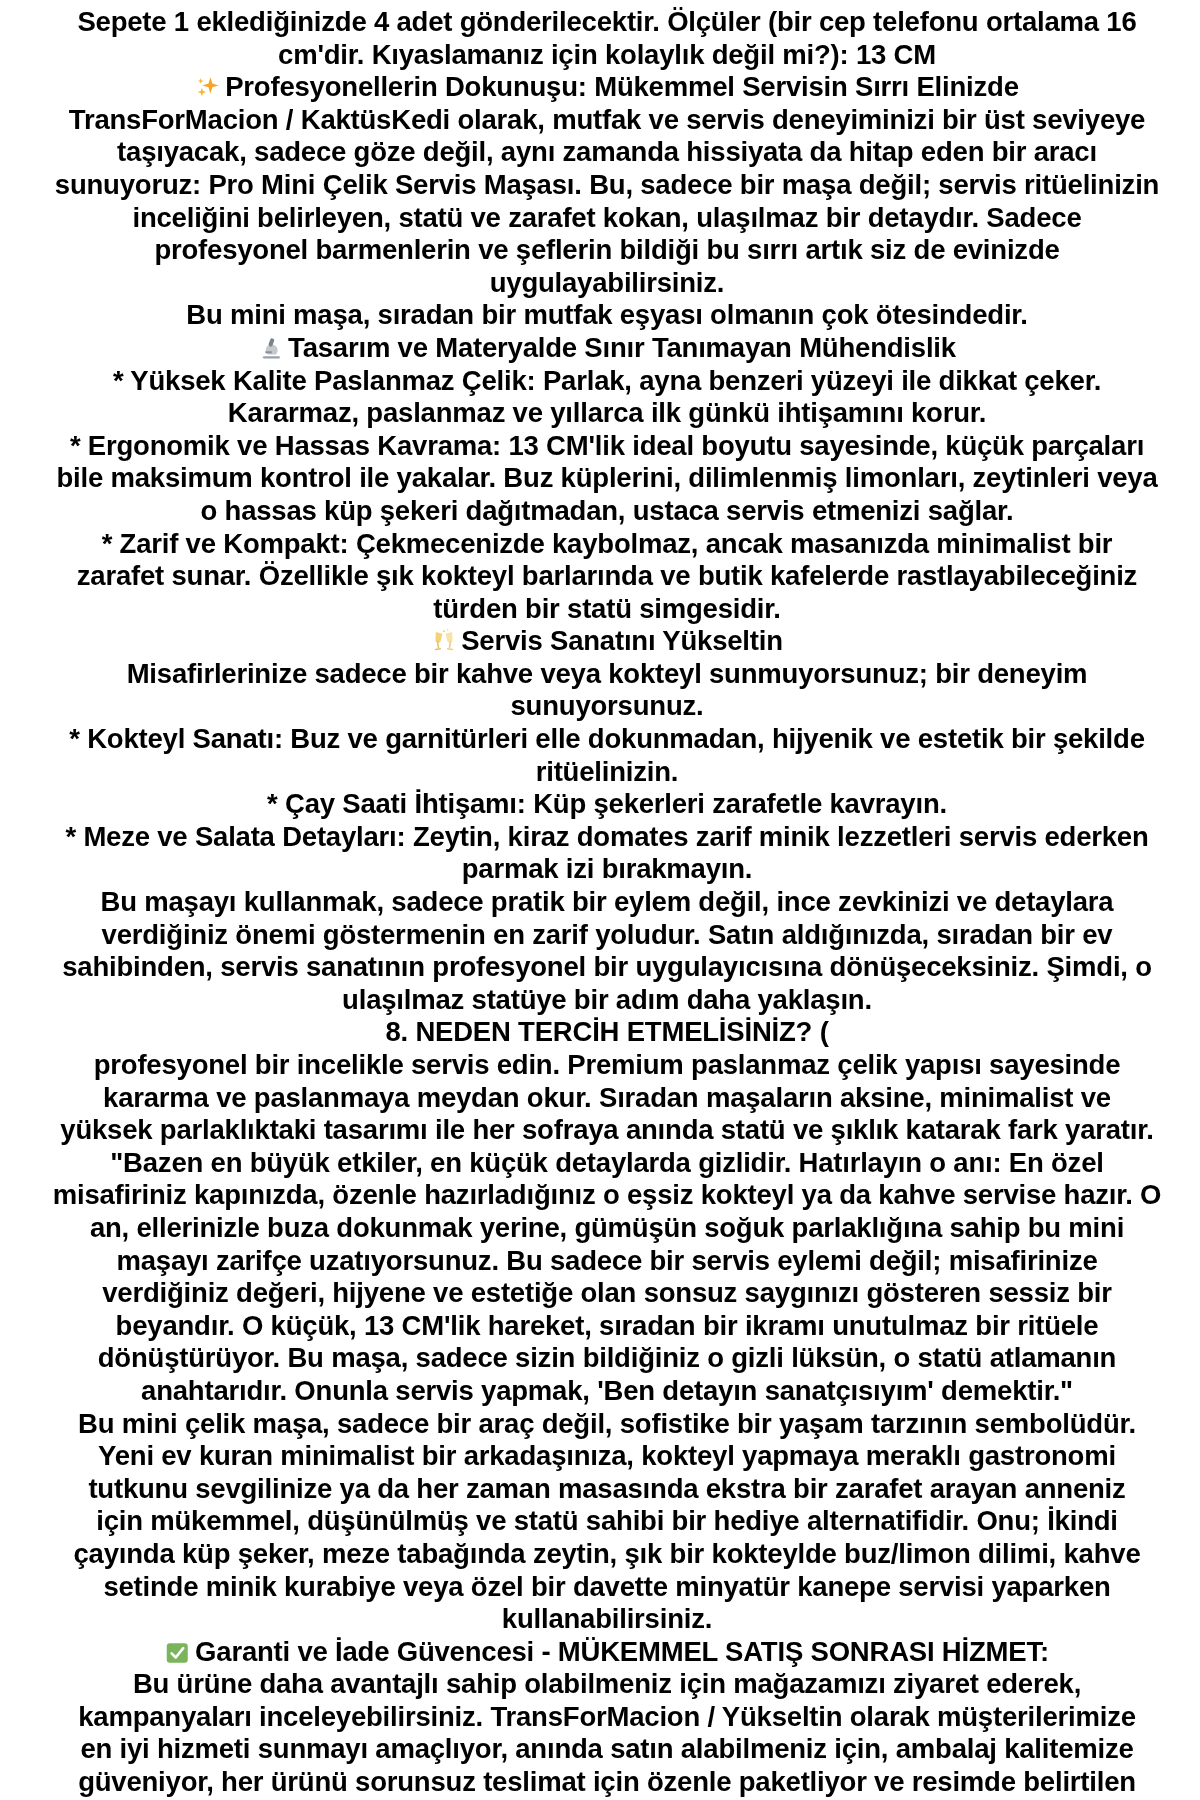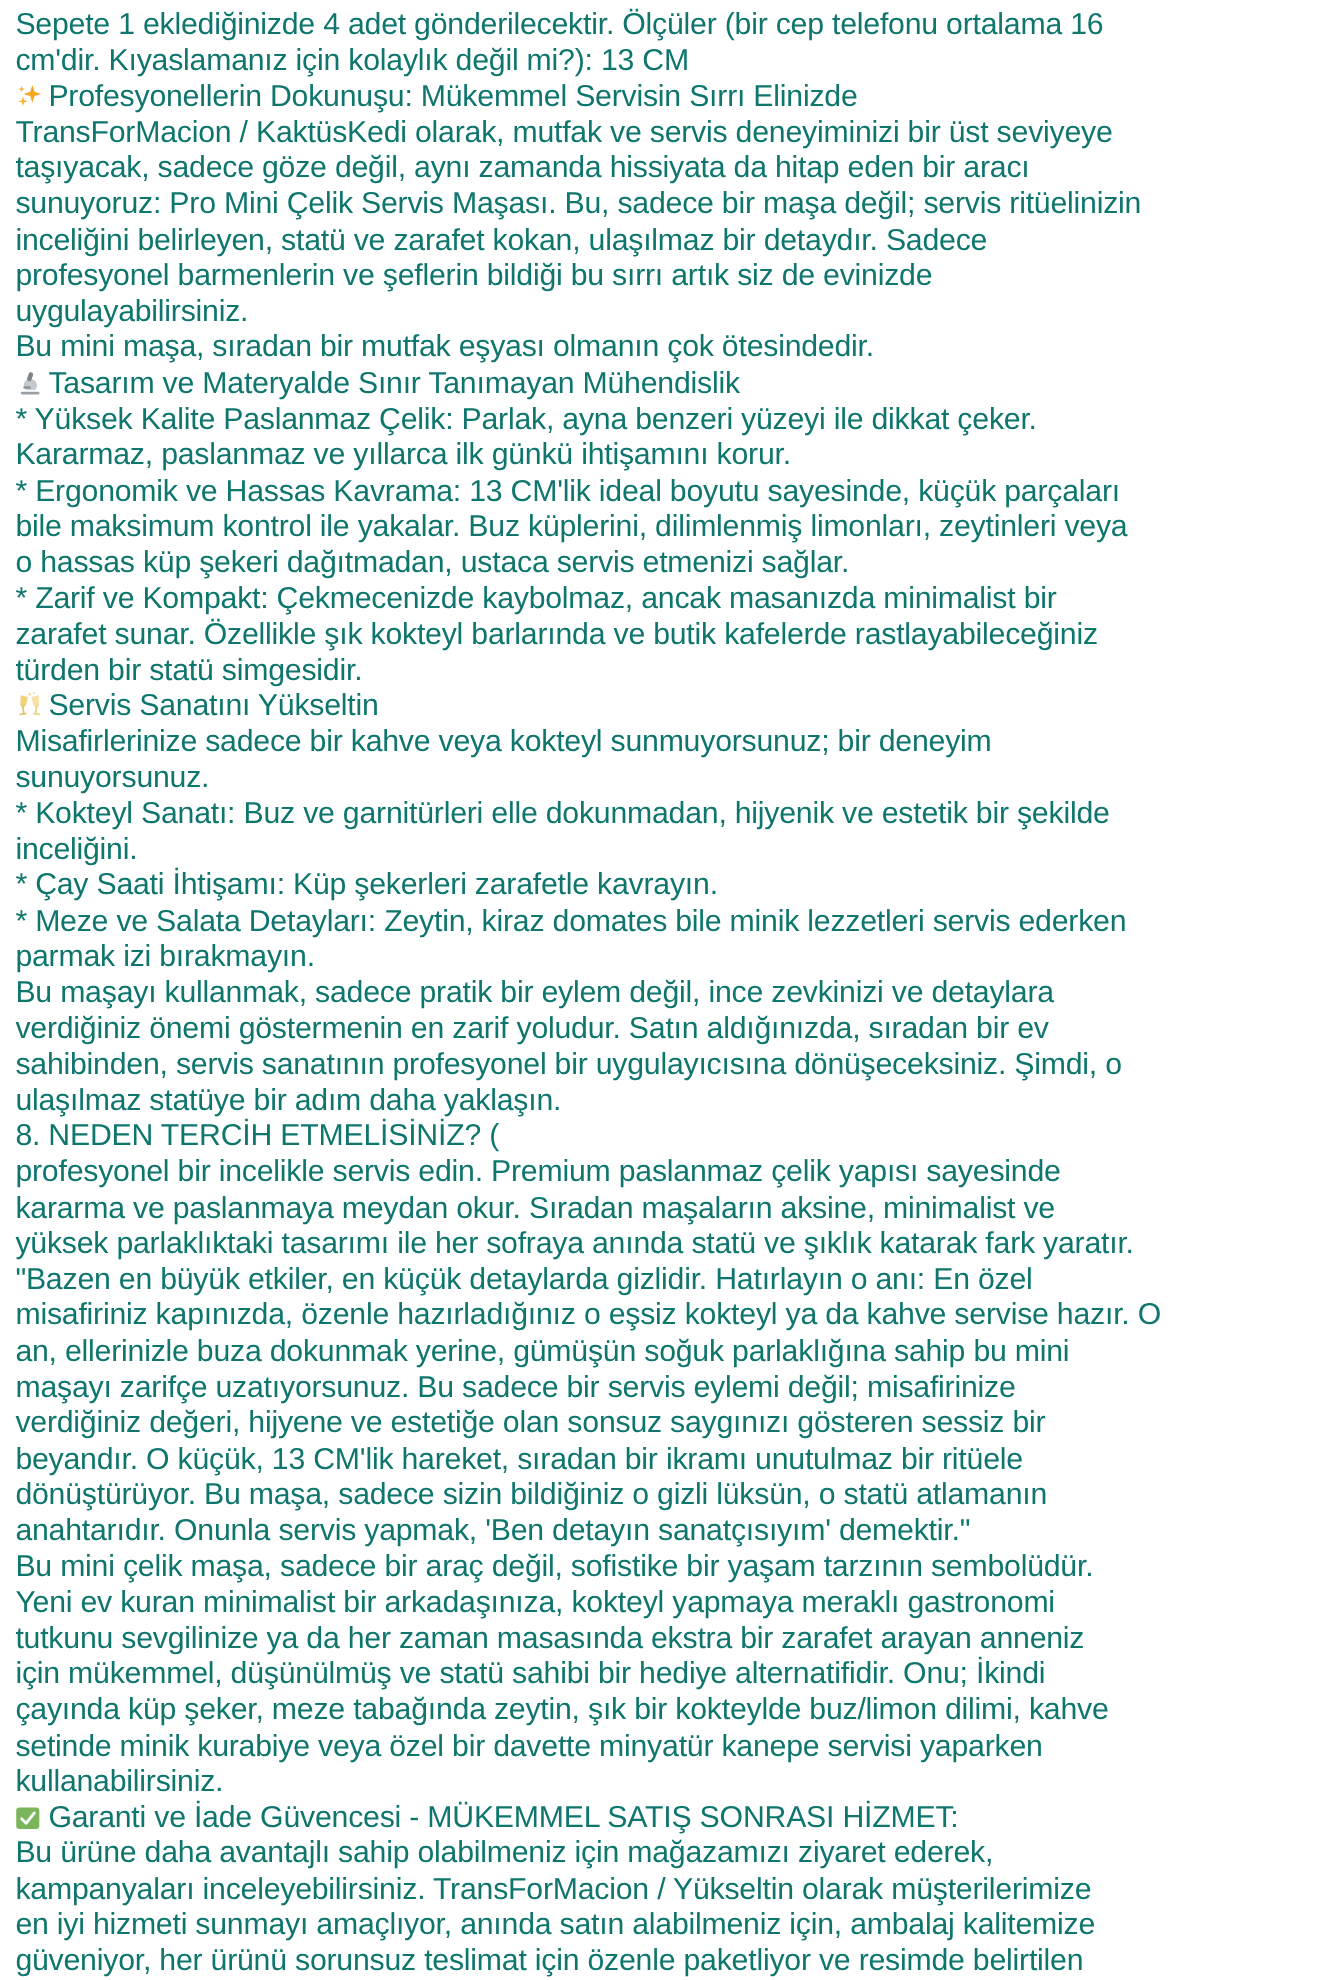--- a/index.html
+++ b/index.html
@@ -14,24 +14,25 @@
     font-family: "Liberation Sans", sans-serif;
   }
   #product-description {
     box-sizing: border-box;
     width: 1200px;
     padding: 6px 0 0 14px;
   }
   .desc-line {
     font-size: 27.5px;
     line-height: 32.6px;
-    color: #0f766e;
+    color: #000000;
     letter-spacing: -0.2px;
     white-space: pre;
-    font-weight: 400;
+    font-weight: 700;
+    text-align: center;
   }
   
   .glyph {
     display: inline-block;
     width: 26px;
     height: 26px;
     vertical-align: -4px;
     margin-right: 4px;
   }
 </style>
@@ -74,23 +75,23 @@
             <rect x="4.5" y="25" width="8" height="2" rx="1" fill="#e3c46c" transform="rotate(-8 8.5 26)"></rect>
             <path d="M26 5 L18 7 L20 16 a3.6 3.6 0 0 0 6.6 0 Z" fill="#f7e3a8"></path>
             <rect x="22.4" y="16" width="2" height="9" fill="#e8d18c" transform="rotate(8 23.4 20)"></rect>
             <rect x="19.5" y="25" width="8" height="2" rx="1" fill="#e8d18c" transform="rotate(8 23.5 26)"></rect>
             <circle cx="16" cy="4" r="1.3" fill="#f6cf63"></circle>
             <circle cx="20.5" cy="2.4" r="1" fill="#f6cf63"></circle>
           </svg></span><span>Servis Sanatını Yükseltin</span></div>
       <div class="desc-line"><span>Misafirlerinize sadece bir kahve veya kokteyl sunmuyorsunuz; bir deneyim</span></div>
       <div class="desc-line"><span>sunuyorsunuz.</span></div>
       <div class="desc-line"><span>* Kokteyl Sanatı: Buz ve garnitürleri elle dokunmadan, hijyenik ve estetik bir şekilde</span></div>
-      <div class="desc-line"><span>inceliğini.</span></div>
+      <div class="desc-line"><span>ritüelinizin.</span></div>
       <div class="desc-line"><span>* Çay Saati İhtişamı: Küp şekerleri zarafetle kavrayın.</span></div>
-      <div class="desc-line"><span>* Meze ve Salata Detayları: Zeytin, kiraz domates bile minik lezzetleri servis ederken</span></div>
+      <div class="desc-line"><span>* Meze ve Salata Detayları: Zeytin, kiraz domates zarif minik lezzetleri servis ederken</span></div>
       <div class="desc-line"><span>parmak izi bırakmayın.</span></div>
       <div class="desc-line"><span>Bu maşayı kullanmak, sadece pratik bir eylem değil, ince zevkinizi ve detaylara</span></div>
       <div class="desc-line"><span>verdiğiniz önemi göstermenin en zarif yoludur. Satın aldığınızda, sıradan bir ev</span></div>
       <div class="desc-line"><span>sahibinden, servis sanatının profesyonel bir uygulayıcısına dönüşeceksiniz. Şimdi, o</span></div>
       <div class="desc-line"><span>ulaşılmaz statüye bir adım daha yaklaşın.</span></div>
       <div class="desc-line"><span>8. NEDEN TERCİH ETMELİSİNİZ? (</span></div>
       <div class="desc-line"><span>profesyonel bir incelikle servis edin. Premium paslanmaz çelik yapısı sayesinde</span></div>
       <div class="desc-line"><span>kararma ve paslanmaya meydan okur. Sıradan maşaların aksine, minimalist ve</span></div>
       <div class="desc-line"><span>yüksek parlaklıktaki tasarımı ile her sofraya anında statü ve şıklık katarak fark yaratır.</span></div>
       <div class="desc-line"><span>"Bazen en büyük etkiler, en küçük detaylarda gizlidir. Hatırlayın o anı: En özel</span></div>

